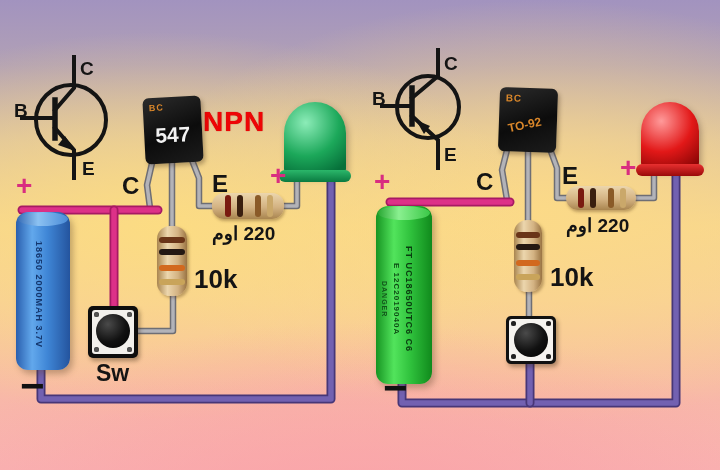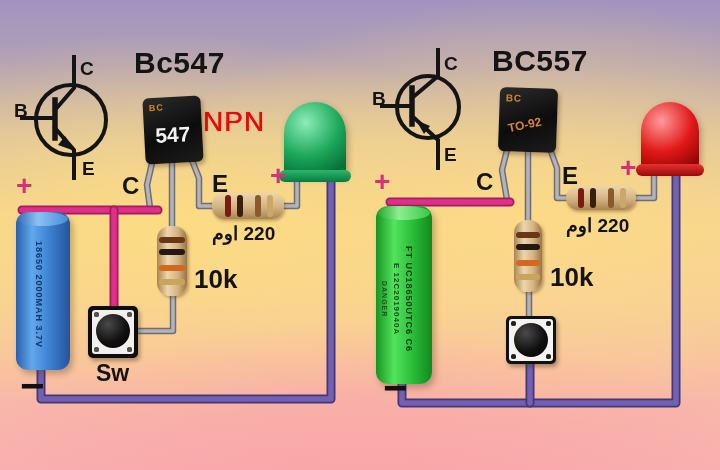--- a/index.html
+++ b/index.html
@@ -8,21 +8,21 @@
     font-family:"Liberation Sans",sans-serif;
     background:
       radial-gradient(120% 90% at 50% 118%, rgba(250,158,164,0.9) 0%, rgba(250,158,164,0) 55%),
       radial-gradient(70% 55% at 22% 48%, rgba(252,220,130,0.95), rgba(252,220,130,0) 75%),
       radial-gradient(75% 60% at 75% 45%, rgba(252,218,135,0.95), rgba(252,218,135,0) 75%),
       linear-gradient(180deg,#a293bf 0%,#b2a1b5 14%,#d8bfa4 30%,#f5d492 48%,#f7cd9b 64%,#f8b7a9 85%,#f9b2b2 100%);
   }
   .abs{position:absolute;}
   .lbl{position:absolute;color:#141414;font-weight:bold;white-space:nowrap;}
   .title{font-size:30px;letter-spacing:0.5px;}
-  .type{font-size:28px;font-weight:400;color:#ee0505;letter-spacing:1px;text-shadow:0 0 1px #b00000;}
+  .type{font-size:28px;font-weight:700;color:#ee0505;letter-spacing:1px;text-shadow:0 0 1px #b00000;}
   .pin{font-size:24px;}
   .plus{color:#d92d80;font-size:28px;font-weight:900;}
   .minus{color:#111;font-size:42px;font-weight:900;line-height:20px;}
   .symlbl{font-size:19px;font-weight:bold;color:#141414;}
   .rval{font-size:26px;}
   .r220{font-size:19px;}
   svg.wires{position:absolute;left:0;top:0;}
   .edgeP{stroke:#a61a63;stroke-width:9;fill:none;stroke-linecap:round;stroke-linejoin:round;}
   .coreP{stroke:#dd3188;stroke-width:5.5;fill:none;stroke-linecap:round;stroke-linejoin:round;}
   .edgeV{stroke:#473677;stroke-width:9;fill:none;stroke-linecap:round;stroke-linejoin:round;}
@@ -121,21 +121,20 @@
     <g>
       <circle class="sym" cx="428" cy="107" r="31"></circle>
       <path class="sym" d="M382,106 L412,106"></path>
       <path class="sym" style="stroke-width:5.5" d="M412,88 L412,124"></path>
       <path class="sym" d="M412,98 L438,76 L438,50"></path>
       <path class="sym" d="M412,116 L438,140 L438,168"></path>
       <polygon points="416,120 430,126 424,134" fill="#141414" stroke="none"></polygon>
     </g>
   </svg>
 
-  <div class="lbl title abs" style="left:134px;top:46px;">Bc547</div>
   <div class="lbl type abs" style="left:203px;top:106px;">NPN</div>
 
   <span class="symlbl abs" style="left:14px;top:100px;">B</span>
   <span class="symlbl abs" style="left:80px;top:58px;">C</span>
   <span class="symlbl abs" style="left:82px;top:158px;">E</span>
 
   <div class="pkg" style="left:144px;top:97px;width:58px;height:66px;transform:rotate(-3deg);">
     <span class="brand">BC</span>
     <span class="mark" style="left:11px;top:26px;font-size:21px;">547</span>
   </div>
@@ -174,21 +173,20 @@
     <div class="sw-face">
       <span class="screw" style="left:2px;top:2px;"></span>
       <span class="screw" style="right:2px;top:2px;"></span>
       <span class="screw" style="left:2px;bottom:2px;"></span>
       <span class="screw" style="right:2px;bottom:2px;"></span>
       <span class="sw-btn" style="left:4px;top:4px;width:34px;height:34px;"></span>
     </div>
   </div>
   <span class="lbl abs" style="left:96px;top:360px;font-size:23px;">Sw</span>
 
-  <div class="lbl title abs" style="left:492px;top:44px;">BC557</div>
 
   <span class="symlbl abs" style="left:372px;top:88px;">B</span>
   <span class="symlbl abs" style="left:444px;top:53px;">C</span>
   <span class="symlbl abs" style="left:444px;top:144px;">E</span>
 
   <div class="pkg" style="left:499px;top:88px;width:58px;height:64px;transform:rotate(2deg);">
     <span class="brand" style="font-size:10px;">BC</span>
     <span class="mark" style="left:9px;top:30px;font-size:12px;color:#d8862a;transform:rotate(-14deg);">TO-92</span>
   </div>
 

